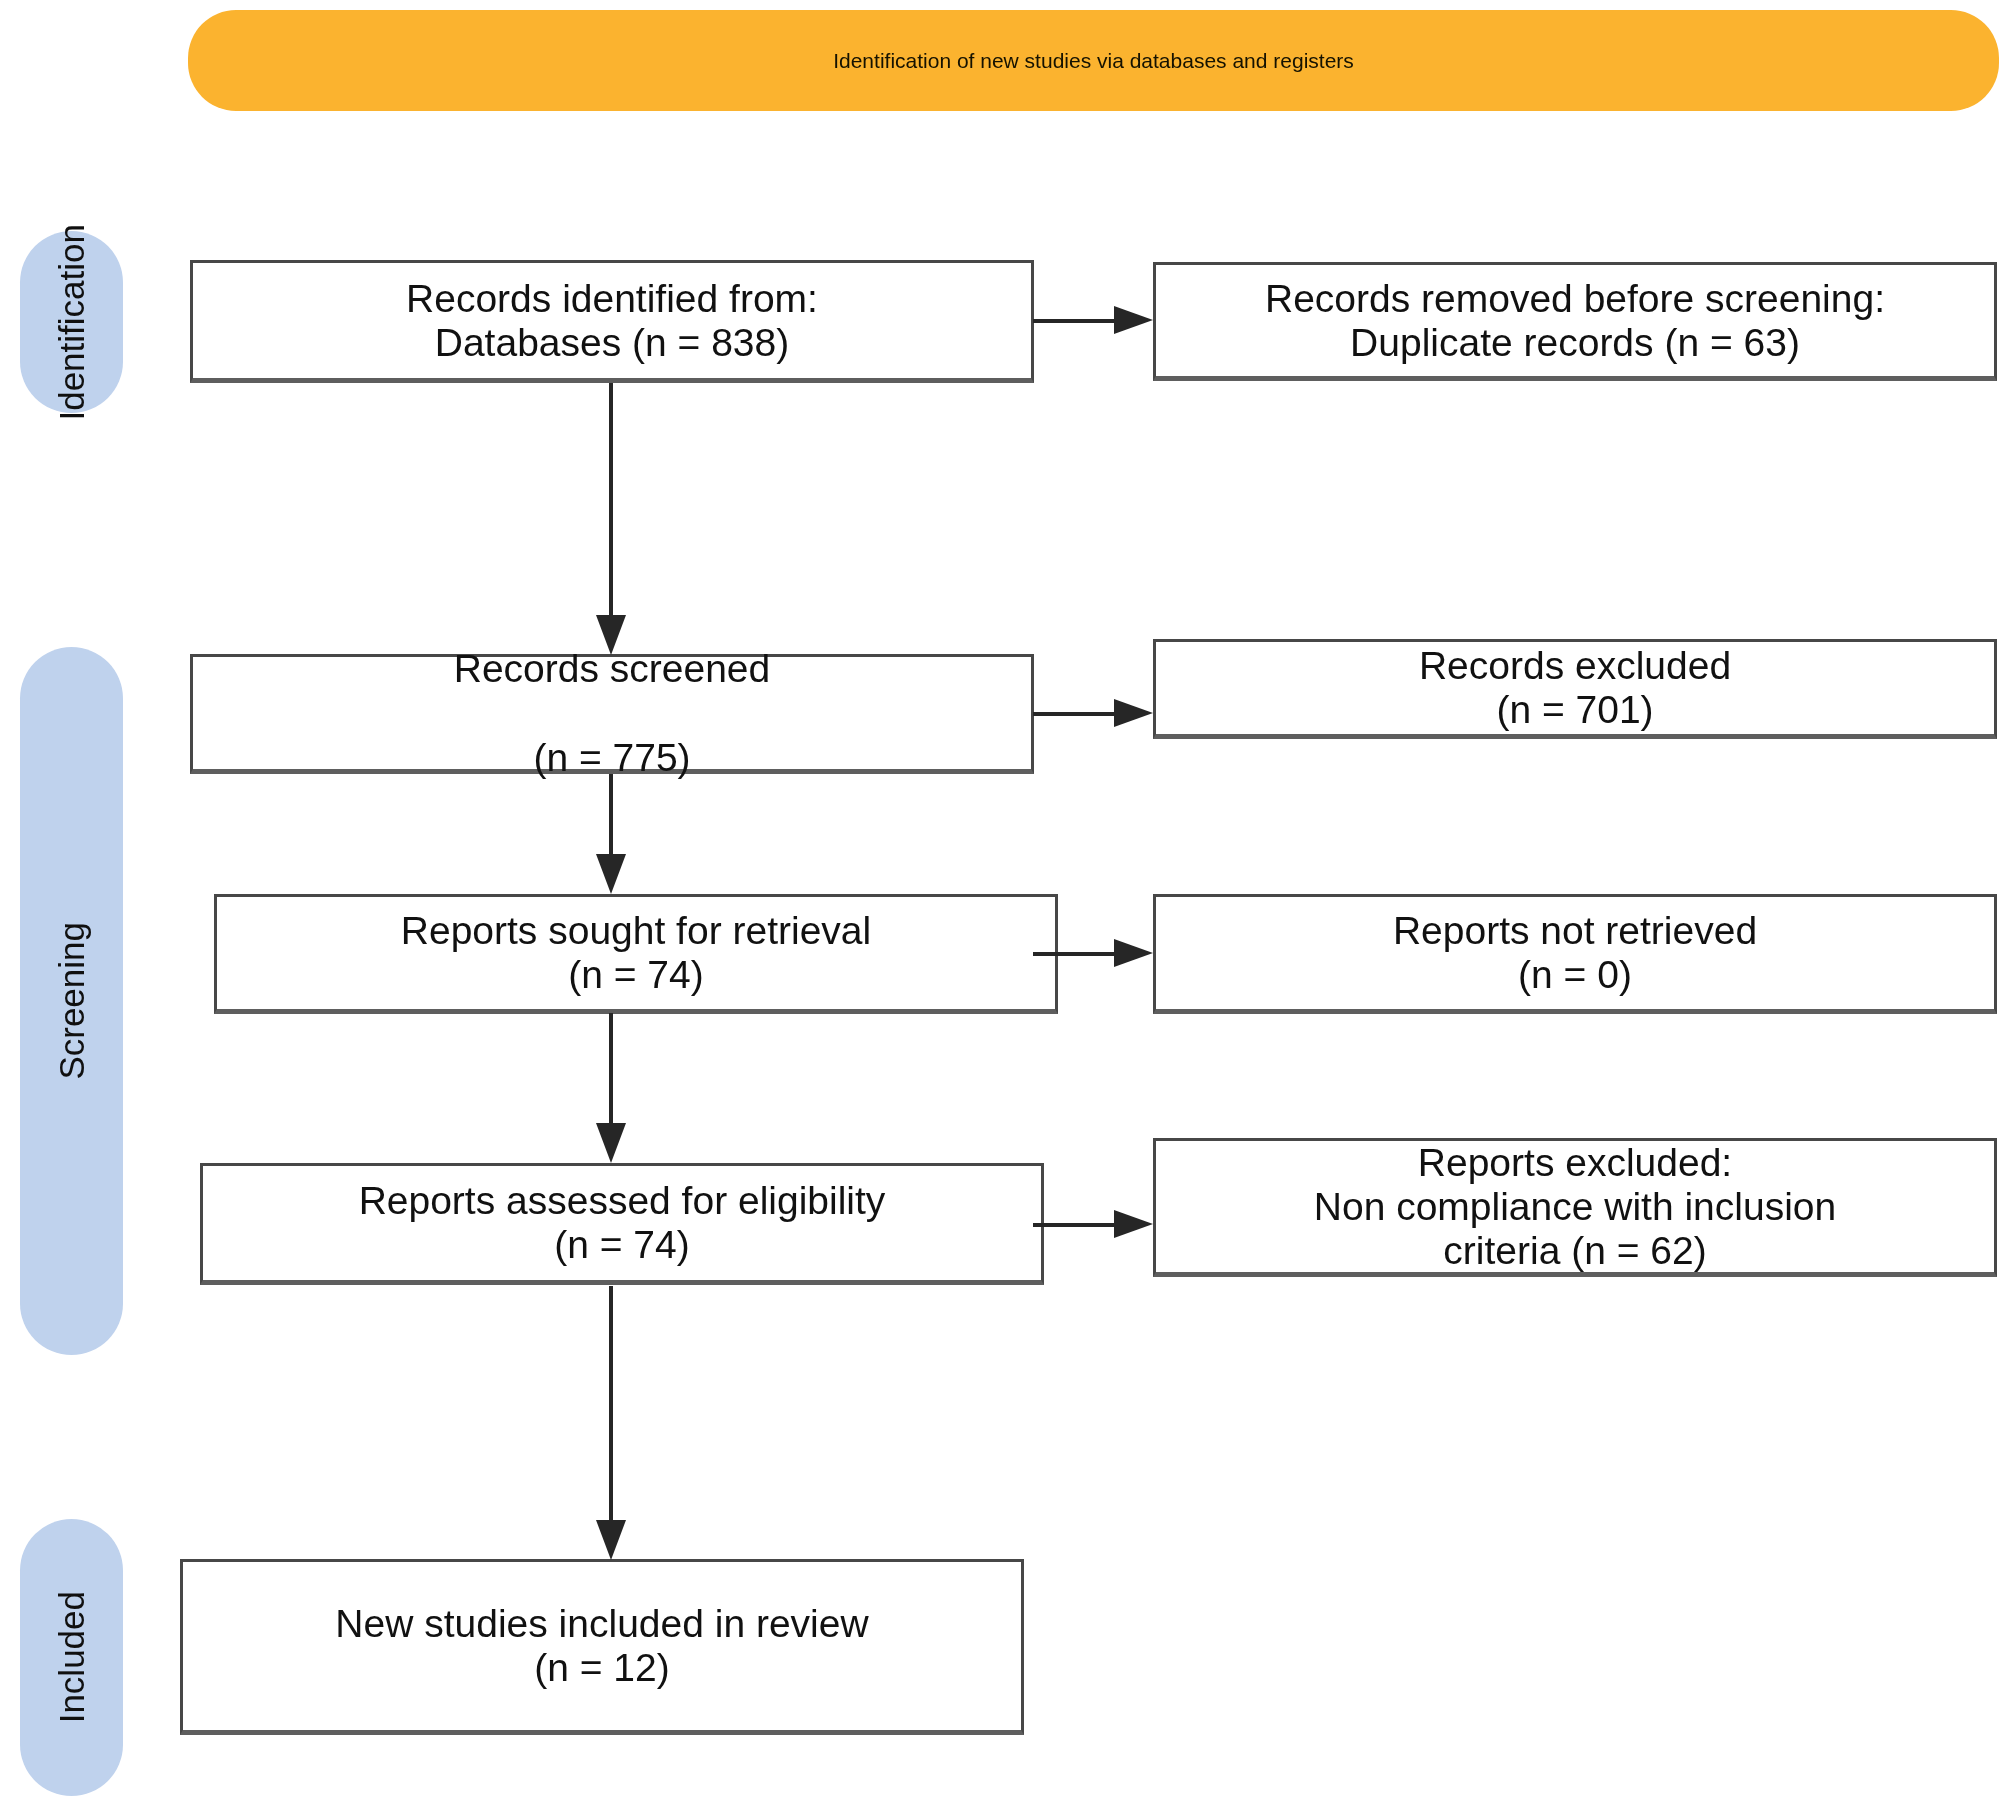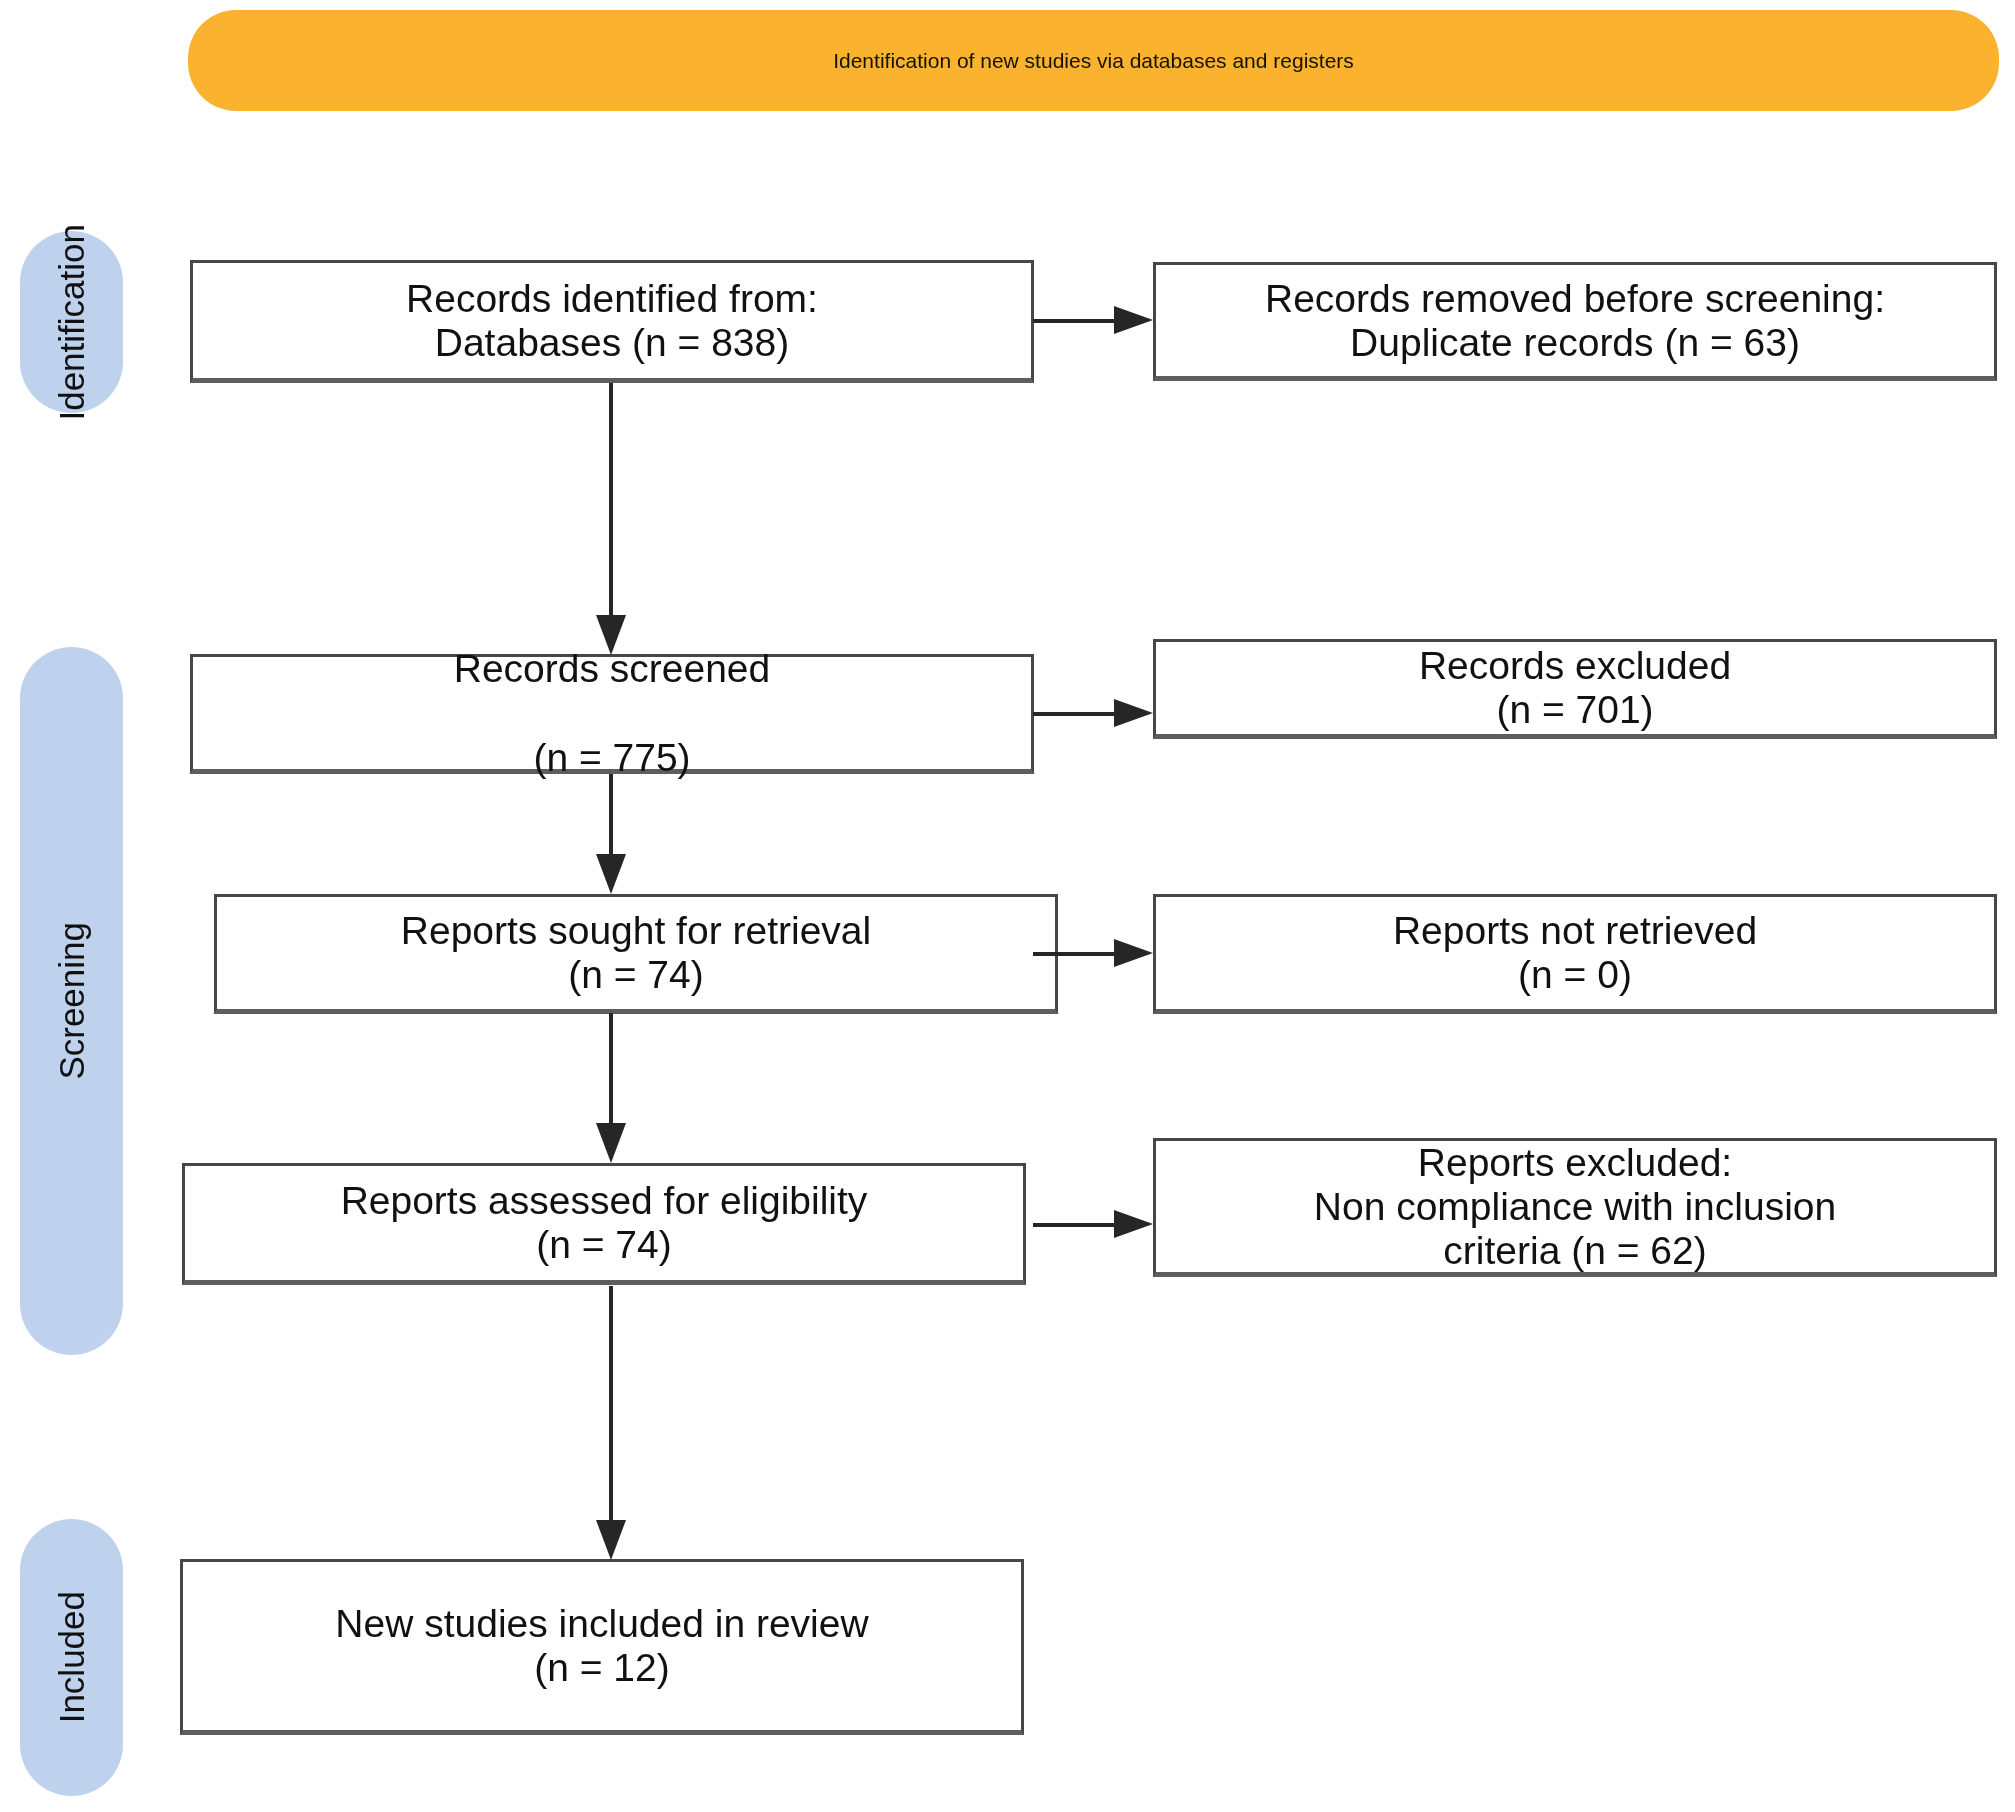--- a/index.html
+++ b/index.html
@@ -54,21 +54,21 @@
     border-bottom: 5.3px solid var(--box-border-bottom, #5E5E5E);
     display: flex; flex-direction: column;
     align-items: center; justify-content: center;
     text-align: center;
     font-size: 39px;
     line-height: 44px;
   }
   #fb0 { left:190px;  top:260px;  width:844px; height:123px; }
   #fb1 { left:190px;  top:654px;  width:844px; height:120px;gap:45px; }
   #fb2 { left:190px;  top:894px; width:844px; height:120px;margin-left:24px; }
-  #fb3 { left:182px;  top:1163px; width:844px; height:122px; }
+  #fb3 { left:200px;  top:1163px; width:844px; height:122px; }
   #fb4 { left:180px;  top:1559px; width:844px; height:176px; }
   #sb0 { left:1153px; top:262px;  width:844px; height:119px; }
   #sb1 { left:1153px; top:639px;  width:844px; height:100px; }
   #sb2 { left:1153px; top:894px; width:844px; height:120px; }
   #sb3 { left:1153px; top:1138px; width:844px; height:139px; }
 
   
   .varrow { position: absolute; width: 31px; }
   .varrow .vline {
     position: absolute; left: 13.3px; top: 0;

